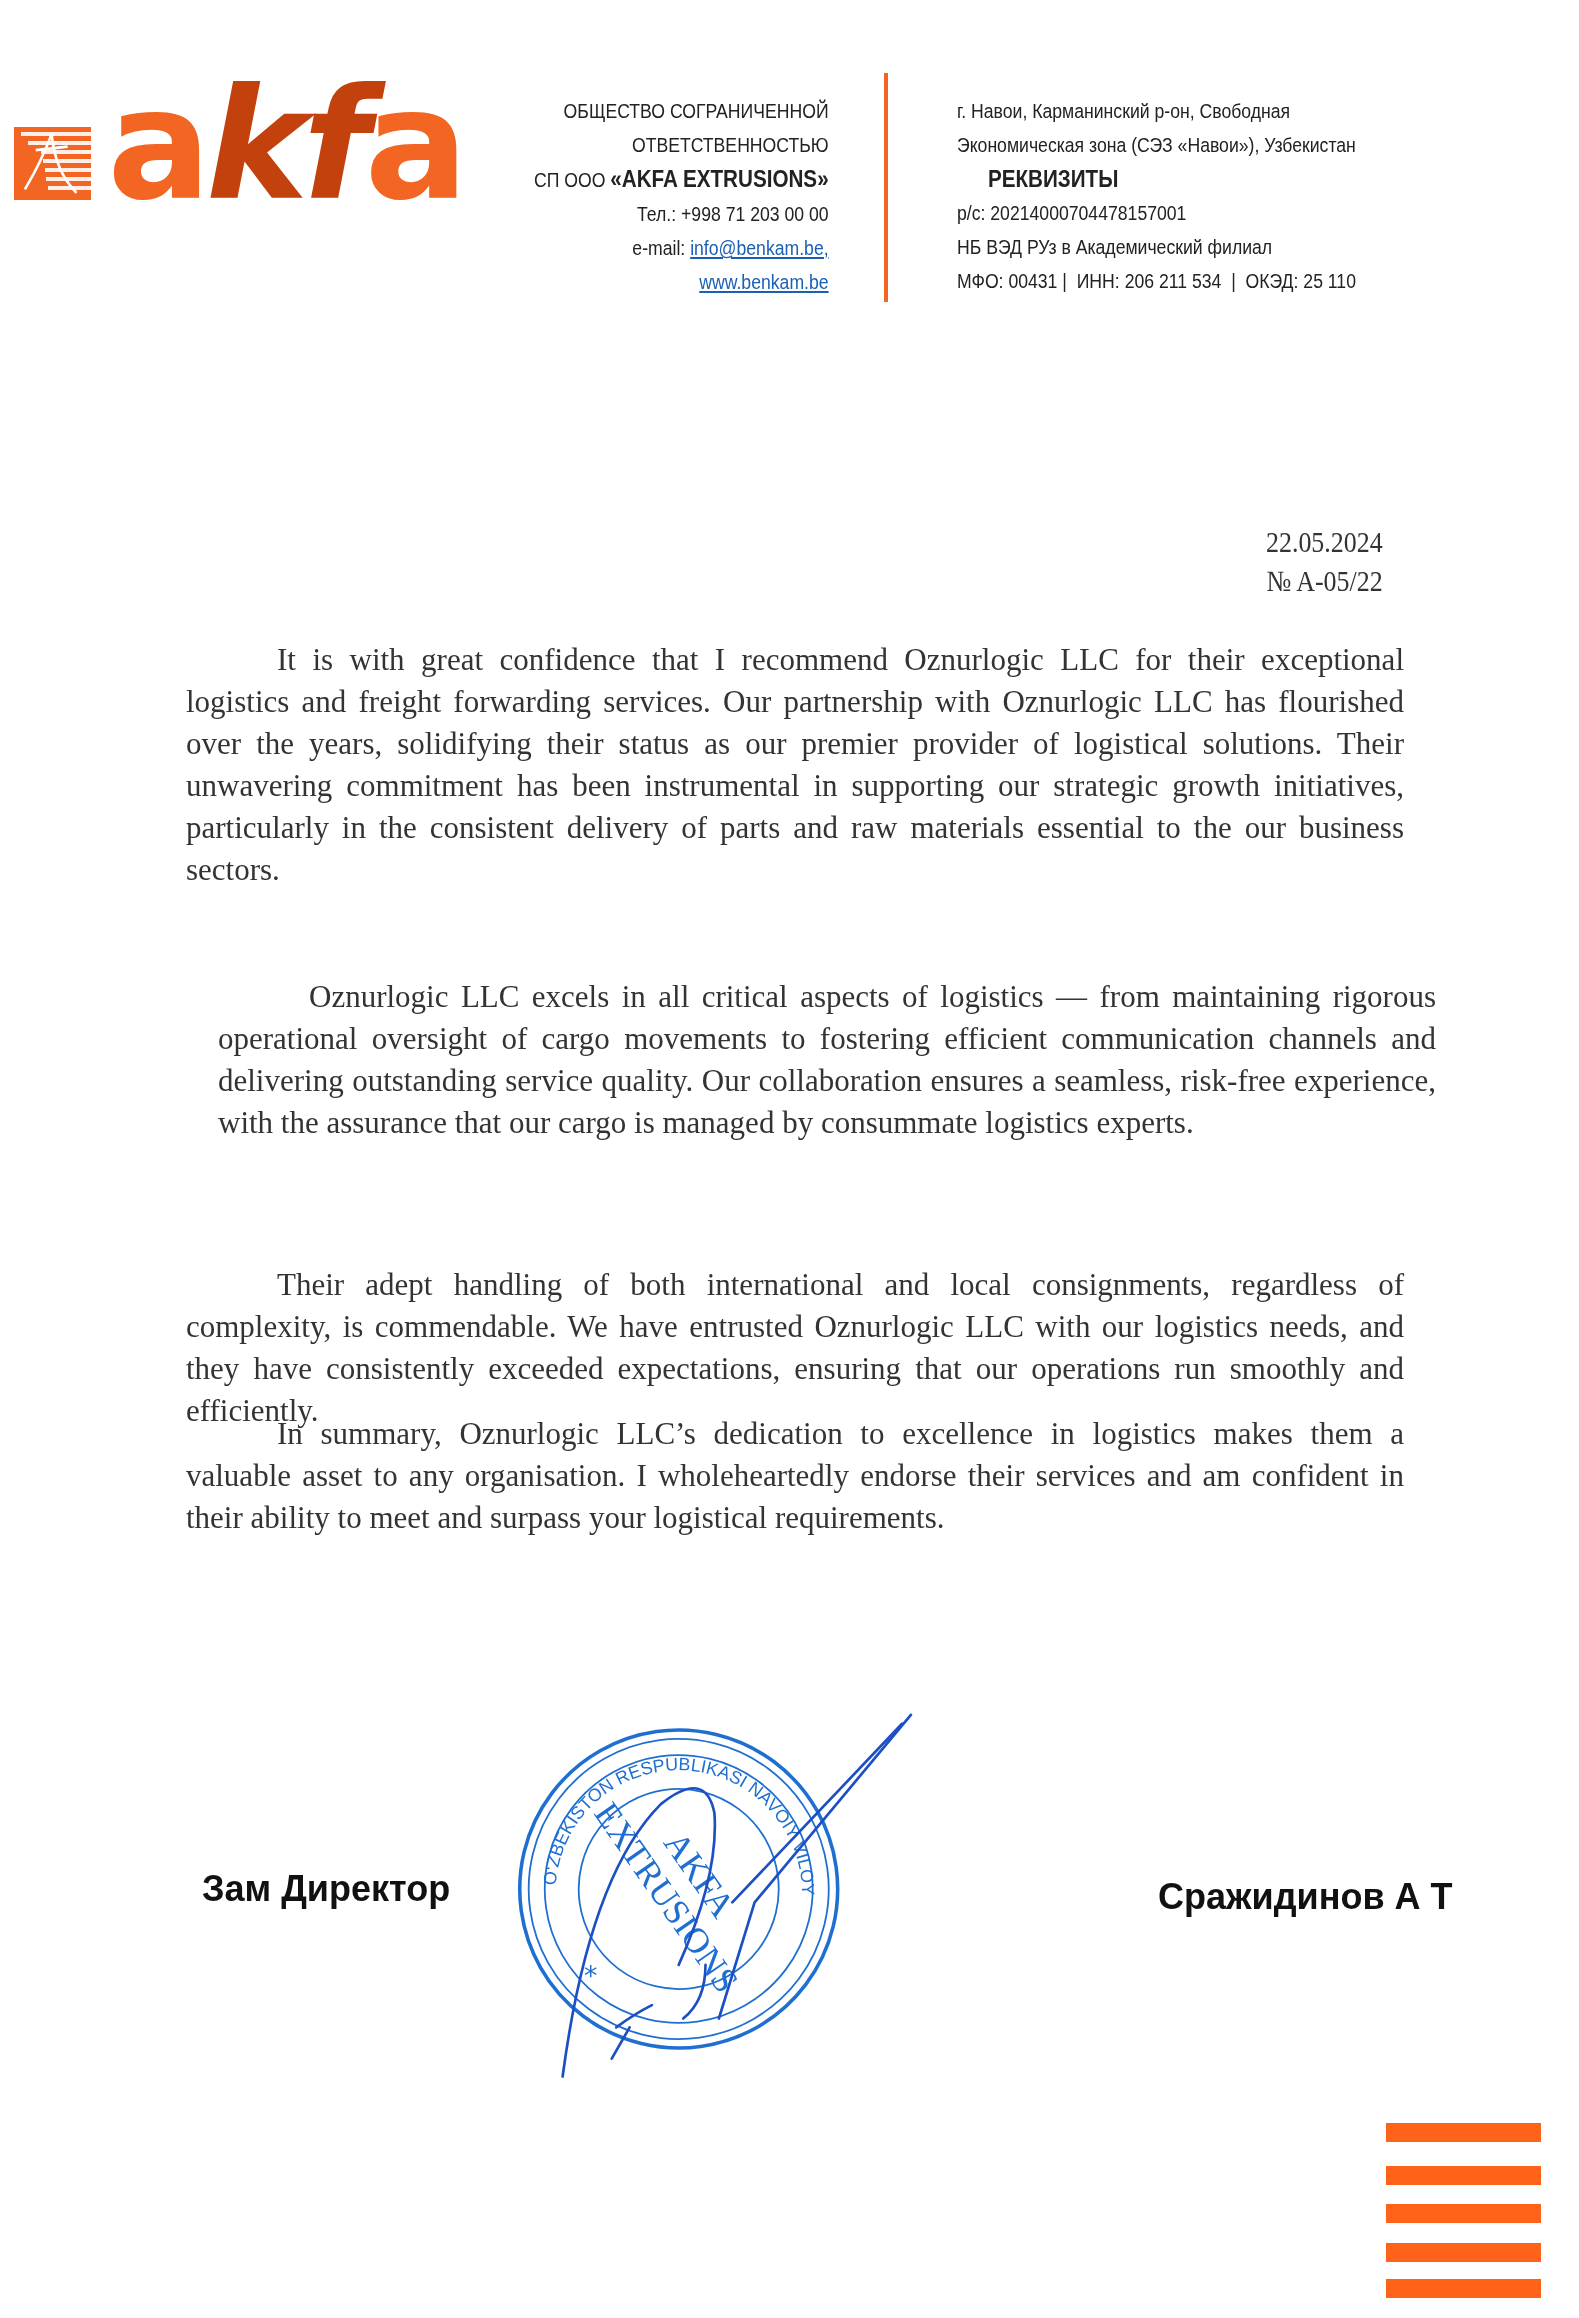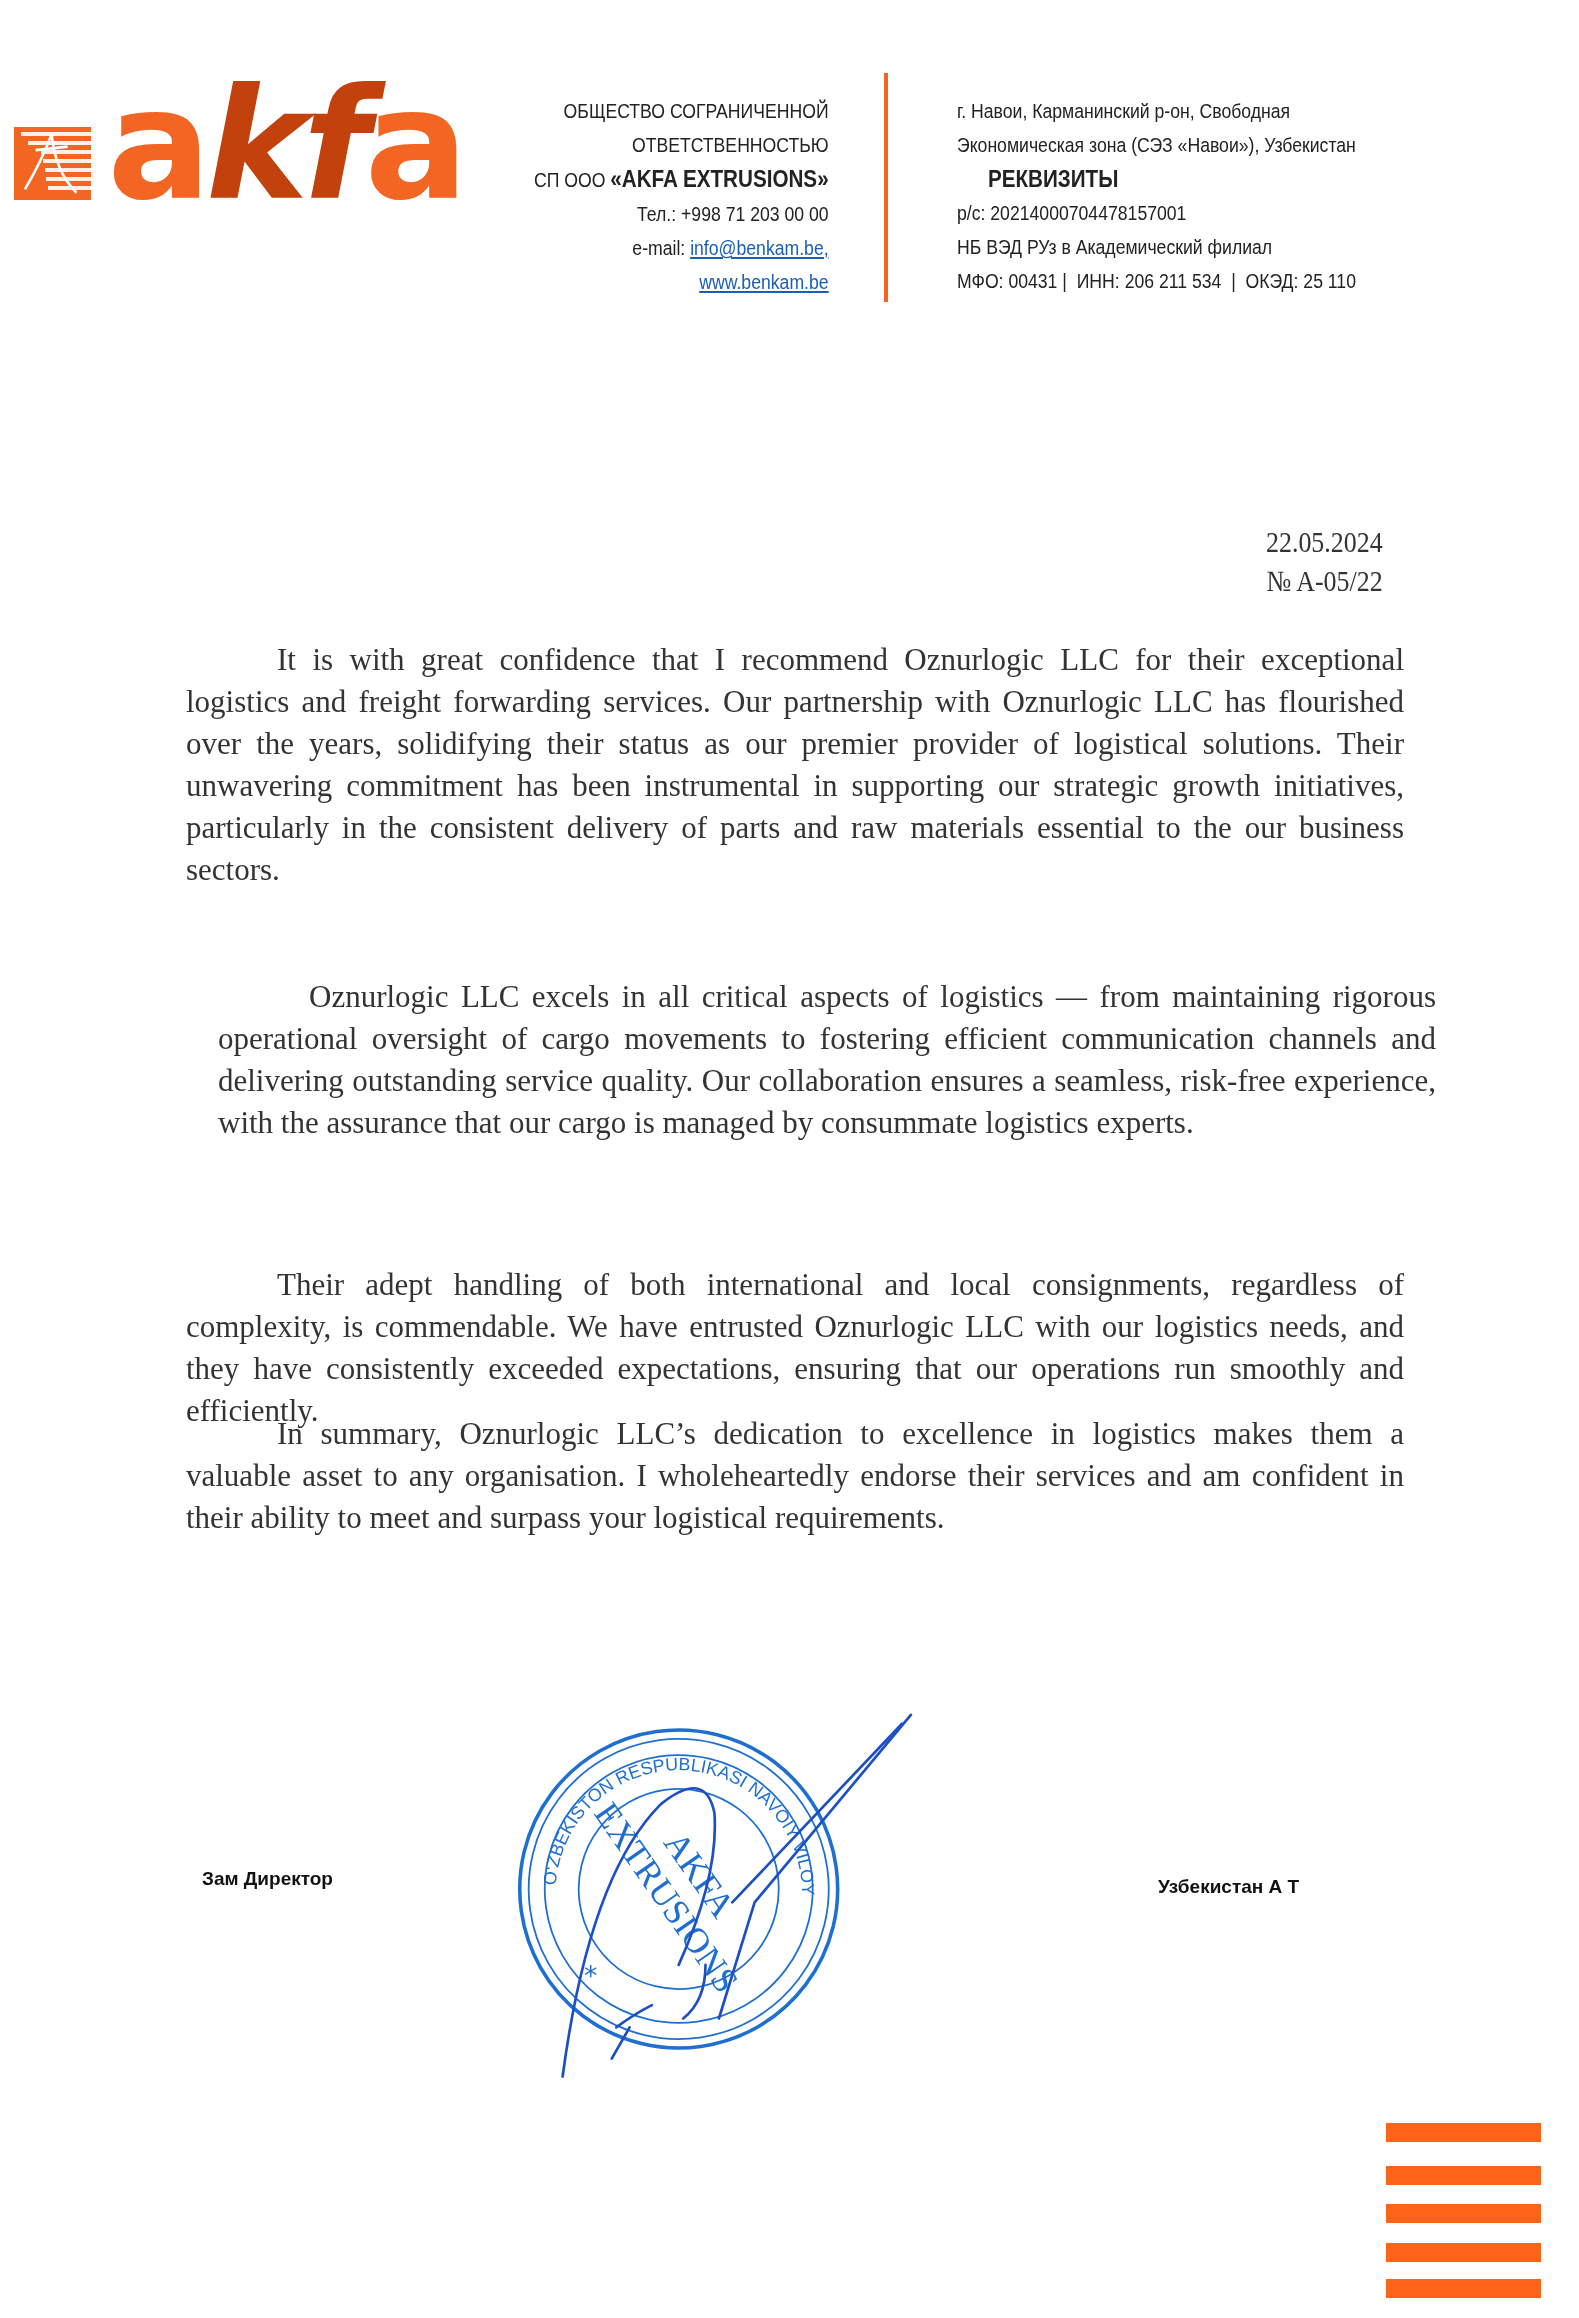--- a/index.html
+++ b/index.html
@@ -29,21 +29,21 @@
 
   
   .para { left:186px; width:1218px; font-family:"Liberation Serif", serif; font-size:31px; line-height:42px; color:#333; text-align:justify; }
   .para p { margin:0; text-indent:91px; }
   #p1 { top:639px; }
   #p2 { top:976px;margin-left:32px; }
   #p3 { top:1264px; }
   #p4 { top:1413px; }
 
   
-  .sig { font-family:"Liberation Sans", sans-serif; font-weight:bold; font-size:19px; color:#111; }
+  .sig { font-family:"Liberation Sans", sans-serif; font-weight:bold; font-size:36px; color:#111; }
   #sig-title { left:202px; top:1868px; }
   #sig-name { left:1158px; top:1876px; }
 
   #stamp { left:491px; top:1697px; width:429px; height:384px; }
 
   
   #bars { left:1386px; top:2123px; width:155px; height:179px; }
   #bars .bar { position:absolute; left:0; width:155px; height:19px; background:#ff6219; }
 </style>
 </head>
@@ -99,21 +99,21 @@
     <p>Oznurlogic LLC excels in all critical aspects of logistics — from maintaining rigorous operational oversight of cargo movements to fostering efficient communication channels and delivering outstanding service quality. Our collaboration ensures a seamless, risk-free experience, with the assurance that our cargo is managed by consummate logistics experts.</p>
   </div>
 <div id="p3" class="abs para">
     <p>Their adept handling of both international and local consignments, regardless of complexity, is commendable. We have entrusted Oznurlogic LLC with our logistics needs, and they have consistently exceeded expectations, ensuring that our operations run smoothly and efficiently.</p>
   </div>
 <div id="p4" class="abs para">
     <p>In summary, Oznurlogic LLC’s dedication to excellence in logistics makes them a valuable asset to any organisation. I wholeheartedly endorse their services and am confident in their ability to meet and surpass your logistical requirements.</p>
   </div>
 
 <div id="sig-title" class="abs sig">Зам Директор</div>
-<div id="sig-name" class="abs sig">Узбекистан А Т</div>
+<div id="sig-name" class="abs sig">Сражидинов А Т</div>
 
 <svg id="stamp" class="abs" viewBox="0 0 480 430">
   <defs>
     <path id="stampArc" d="M 72 220 A 138 138 0 1 1 348 220"></path>
   </defs>
   <g transform="rotate(-8 210 215)" fill="none" stroke="#1f6fd1">
     <circle cx="210" cy="215" r="178" stroke-width="4"></circle>
     <circle cx="210" cy="215" r="168" stroke-width="2"></circle>
     <circle cx="210" cy="215" r="150" stroke-width="2"></circle>
     <circle cx="210" cy="215" r="112" stroke-width="2"></circle>

